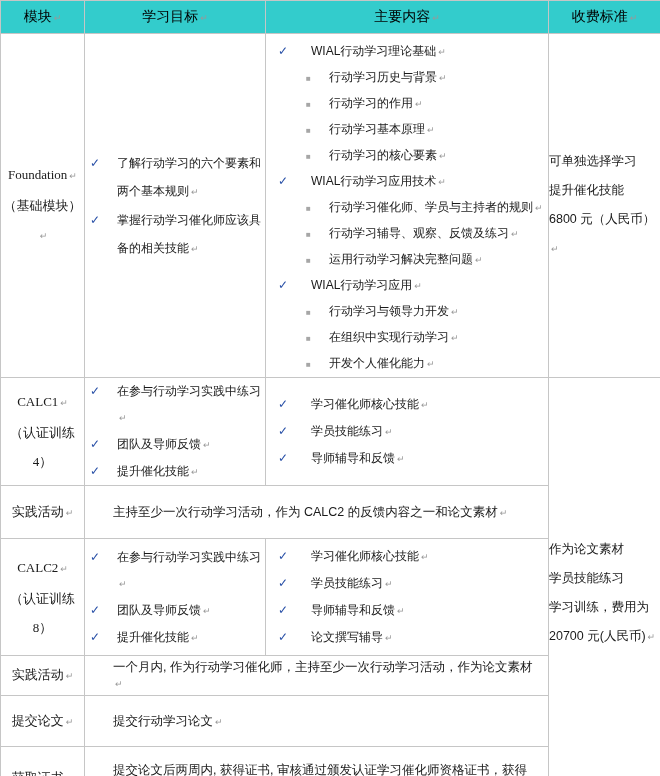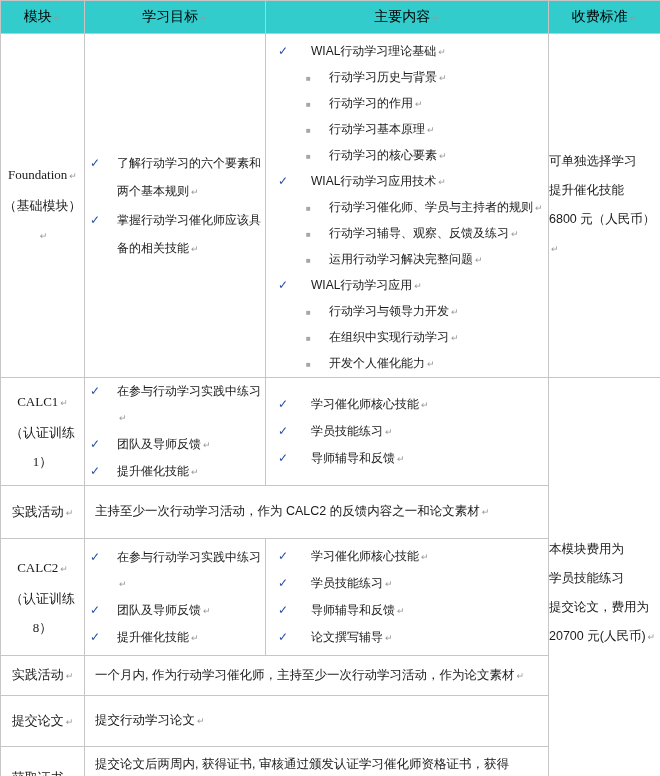--- a/index.html
+++ b/index.html
@@ -22,21 +22,21 @@
   .cnt.vtop{vertical-align:top;}
   .cnt .chk{display:flex;align-items:flex-start;padding-left:12px;line-height:25px;}
   .cnt .sub{display:flex;align-items:flex-start;padding-left:40px;line-height:25px;}
   .cnt.tight .chk{line-height:26px;}
   .cnt.vtop{padding-top:5px;}
   .bullet{flex:0 0 27px;color:var(--check);font-size:12px;}
   .cnt .chk .bullet{flex:0 0 33px;}
   .sub .bullet{flex:0 0 23px;color:var(--square);font-size:8px;line-height:25px;padding-top:1px;}
   .t{flex:1 1 auto;}
   .fee{font-size:12.5px;text-align:left;line-height:29px;}
-  .plain{font-size:12.5px;padding-left:10px;padding-right:8px;line-height:27px;}
+  .plain{font-size:12.5px;padding-left:28px;padding-right:8px;line-height:16px;}
   .eol{color:var(--eol);font-size:9px;margin-left:2px;}
 </style>
 </head>
 <body>
 
 <table>
   <colgroup>
       <col class="c-mod">
       <col class="c-obj">
       <col class="c-cnt">
@@ -123,21 +123,21 @@
     <td class="fee">
       <div>可单独选择学习</div>
       <div>提升催化技能</div>
       <div>6800 元（人民币）<span class="eol">↵</span></div>
     </td>
   </tr>
 
   <tr class="h-c1">
     <td class="mod">
       <div>CALC1<span class="eol">↵</span></div>
-      <div>（认证训练 1）</div>
+      <div>（认证训练 4）</div>
     </td>
     <td class="obj tight">
       <div class="chk">
             <span class="bullet">✓</span>
             <span class="t">在参与行动学习实践中练习<span class="eol">↵</span></span>
           </div>
       <div class="chk">
             <span class="bullet">✓</span>
             <span class="t">团队及导师反馈<span class="eol">↵</span></span>
           </div>
@@ -154,23 +154,23 @@
       <div class="chk">
             <span class="bullet">✓</span>
             <span class="t">学员技能练习<span class="eol">↵</span></span>
           </div>
       <div class="chk">
             <span class="bullet">✓</span>
             <span class="t">导师辅导和反馈<span class="eol">↵</span></span>
           </div>
     </td>
     <td class="fee" rowspan="6">
-      <div>本模块费用为</div>
+      <div>作为论文素材</div>
       <div>学员技能练习</div>
-      <div>提交论文，费用为</div>
+      <div>学习训练，费用为</div>
       <div>20700 元(人民币)<span class="eol">↵</span></div>
     </td>
   </tr>
 
   <tr class="h-p1">
     <td class="mod">
       <div>实践活动<span class="eol">↵</span></div>
     </td>
     <td class="plain" colspan="2">
       <span>主持至少一次行动学习活动，作为 CALC2 的反馈内容之一和论文素材<span class="eol">↵</span></span>

